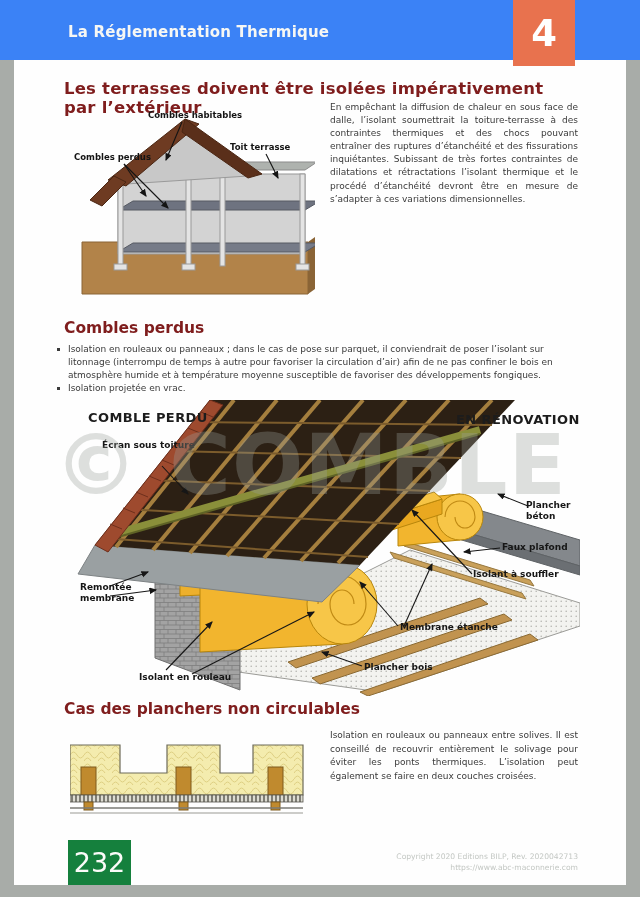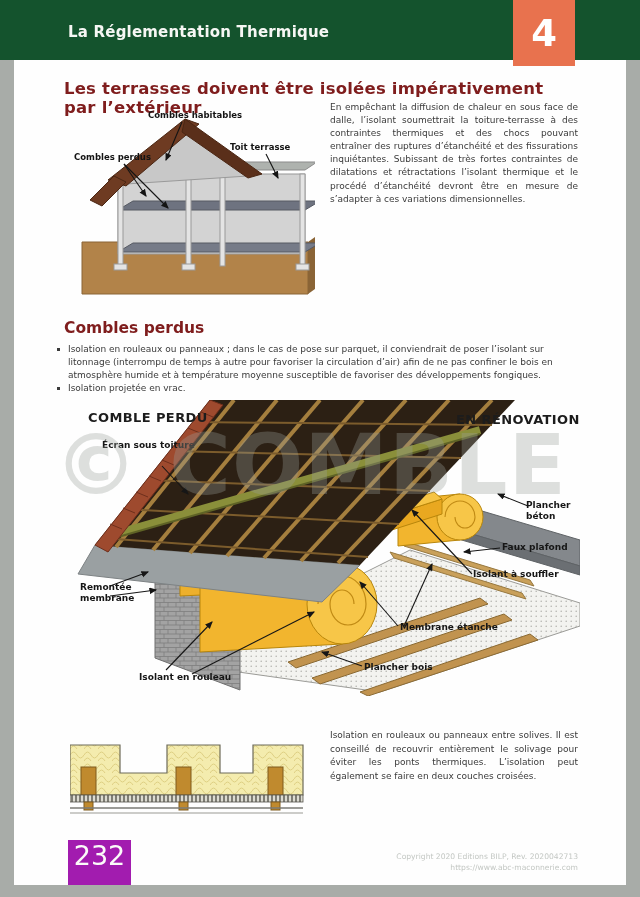--- a/index.html
+++ b/index.html
@@ -1,20 +1,20 @@
 <!DOCTYPE html>
 <html><head>
 <meta charset="utf-8">
 <style>
   html,body{margin:0;padding:0;background:#8f938f;}
   #page{position:relative;width:640px;height:897px;background:#a8aca8;overflow:hidden;
         font-family:"DejaVu Sans","Liberation Sans",sans-serif;}
   .sheet{position:absolute;left:14px;top:60px;width:612px;height:825px;background:#fefefe;}
   
-  .band{position:absolute;left:0;top:0;width:640px;height:60px;background:#14532d;}
+  .band{position:absolute;left:0;top:0;width:640px;height:60px;background:#3b82f6;}
   .band-title{position:absolute;left:68px;top:0;height:60px;line-height:64px;
               font-size:15px;font-weight:bold;color:#f6f7f4;letter-spacing:.2px;}
   .chapter-box{position:absolute;left:513px;top:0;width:62px;height:66px;background:#e8724e;
                display:flex;align-items:center;justify-content:center;}
   .chapter-num{color:#ffffff;font-size:37px;font-weight:bold;line-height:1;}
   
   .h{position:absolute;left:64px;color:#7f1d1d;font-weight:bold;}
   .h1{top:79px;width:512px;font-size:16.5px;letter-spacing:.2px;}
   .h2{top:319px;font-size:15.5px;}
   .h3{top:700px;font-size:15.5px;}
@@ -33,22 +33,22 @@
   #fig-house{left:70px;top:104px;width:245px;height:202px;}
   #fig-floor{left:70px;top:737px;width:240px;height:80px;}
   #diagram{left:60px;top:400px;width:520px;height:296px;}
   .fig svg{position:absolute;left:0;top:0;}
   .fig-label{position:absolute;font-size:8.5px;font-weight:bold;color:#141414;line-height:10px;}
   .diag-title{position:absolute;font-size:13px;font-weight:bold;color:#1c1c1c;letter-spacing:.4px;}
   .diag-label{position:absolute;font-size:9px;font-weight:bold;color:#161616;line-height:10.5px;}
   .watermark{position:absolute;left:-6px;top:16px;width:534px;font-size:84px;font-weight:bold;
              color:#9aa09a;opacity:.32;letter-spacing:1px;white-space:nowrap;pointer-events:none;z-index:5;}
   
-  .pagenum-box{position:absolute;left:68px;top:840px;width:63px;height:45px;background:#a21caf;
-               display:flex;justify-content:center;}
+  .pagenum-box{position:absolute;left:68px;top:840px;width:63px;height:45px;background:#15803d;
+               display:flex;align-items:center;justify-content:center;}
   .pagenum{color:#fbfbf9;font-size:27px;}
   .copyright{position:absolute;left:330px;top:852px;width:248px;text-align:right;
              color:#c3c7c3;font-size:7.6px;line-height:10.5px;}
 </style>
 </head>
 <body>
 
 <div id="page">
   <div class="sheet"></div>
 
@@ -209,20 +209,21 @@
     <div class="diag-label" style="left:22px;top:40px;padding-left:20px;">Écran sous toiture</div>
     <div class="diag-label" style="left:466px;top:100px;width:50px;">Plancher béton</div>
     <div class="diag-label" style="left:442px;top:142px;">Faux plafond</div>
     <div class="diag-label" style="left:413px;top:169px;">Isolant à souffler</div>
     <div class="diag-label" style="left:340px;top:222px;">Membrane étanche</div>
     <div class="diag-label" style="left:304px;top:262px;">Plancher bois</div>
     <div class="diag-label" style="left:79px;top:272px;">Isolant en rouleau</div>
     <div class="diag-label" style="left:20px;top:182px;width:58px;">Remontée membrane</div>
   </div>
 
+  <div class="h h3">Cas des planchers non circulables</div>
 
   <div class="fig" id="fig-floor">
     <svg width="240" height="80" viewBox="0 0 240 80">
       <defs>
         <pattern id="wool" width="14" height="12" patternUnits="userSpaceOnUse">
           <rect width="14" height="12" fill="#f4ecae"></rect>
           <path d="M0,6 q3.5,-6 7,0 q3.5,6 7,0 M0,12 q3.5,-6 7,0" stroke="#d8c878" stroke-width="0.8" fill="none"></path>
         </pattern>
         <pattern id="hatch" width="4" height="8" patternUnits="userSpaceOnUse">
           <rect width="4" height="8" fill="#dddcd2"></rect>

